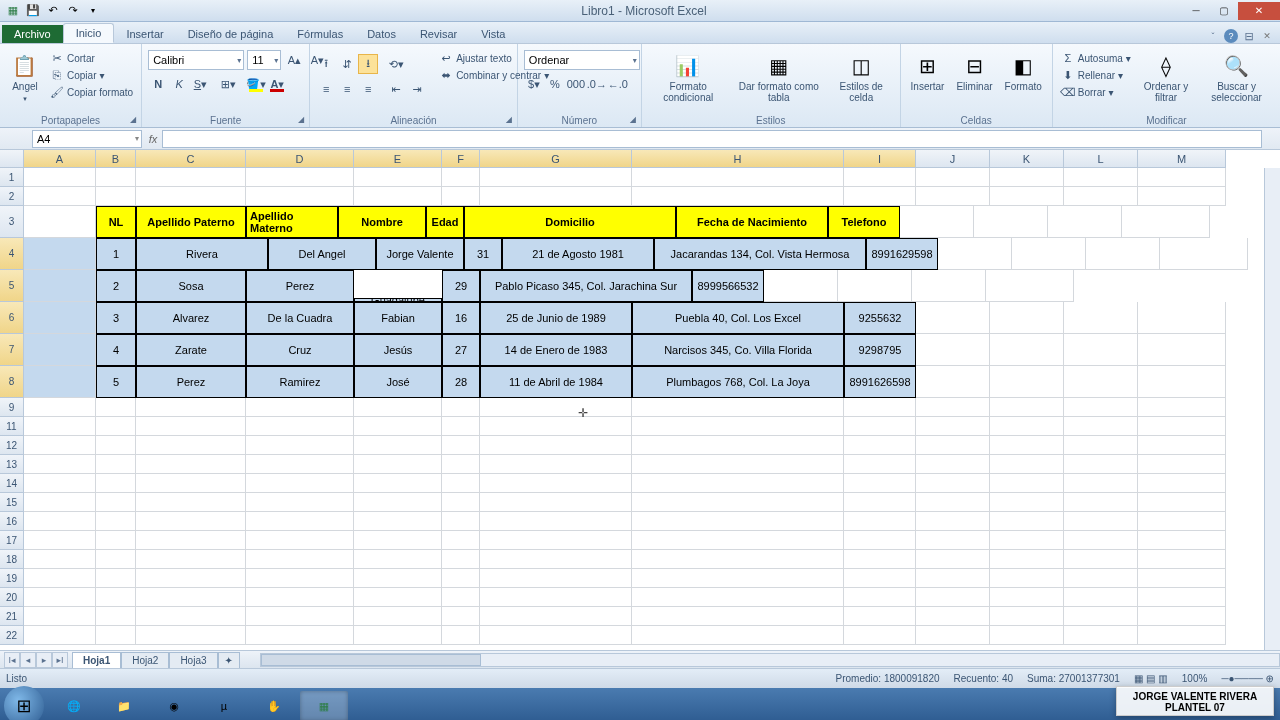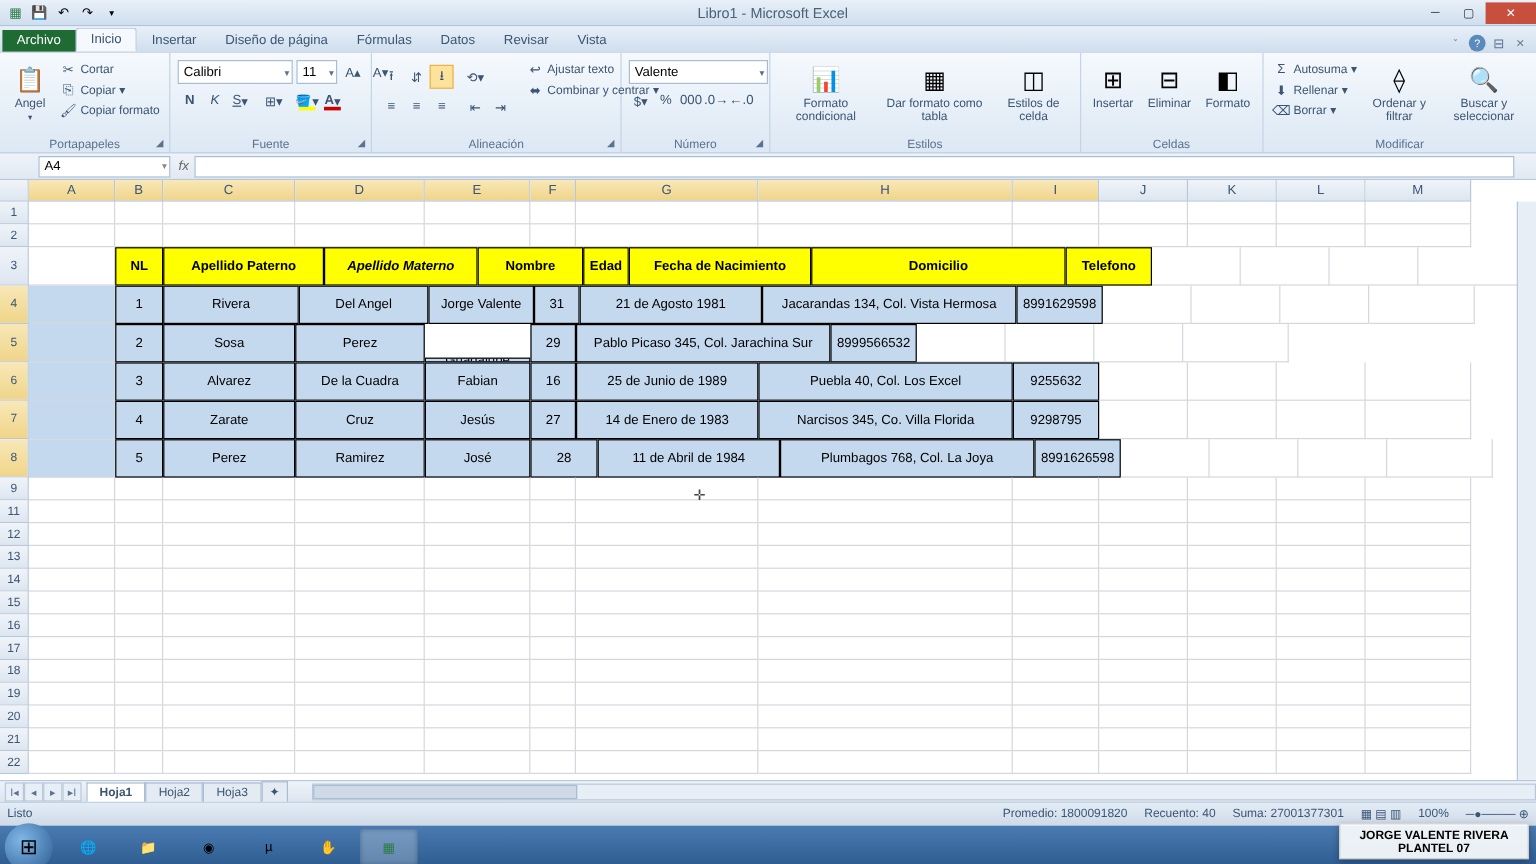--- a/index.html
+++ b/index.html
@@ -179,21 +179,21 @@
           </div>
         <div class="mini-row"><span class="mi">⬌</span><span>Combinar y centrar</span> ▾</div>
       </div>
     </div>
     <div class="rgroup-title">Alineación</div>
     <div class="dlaunch">◢</div>
   </div>
 
   <div class="rgroup" style="min-width:124px">
     <div class="rgroup-body" style="flex-direction:column;gap:0">
-      <div class="combo" style="width:116px">Valente</div>
+      <div class="combo" style="width:116px">Ordenar</div>
       <div class="btnrow">
         <div class="sq">$▾</div>
         <div class="sq">%</div>
         <div class="sq">000</div>
         <div class="sq">.0→</div>
         <div class="sq">←.0</div>
       </div>
     </div>
     <div class="rgroup-title">Número</div>
     <div class="dlaunch">◢</div>
@@ -308,37 +308,37 @@
         <div class="cell" style="width: 72px;"></div>
         <div class="cell" style="width: 74px;"></div>
         <div class="cell" style="width: 74px;"></div>
         <div class="cell" style="width: 74px;"></div>
         <div class="cell" style="width: 88px;"></div>
       </div>
       <div class="gridrow tall">
         <div class="rowhdr">3</div>
         <div class="cell" style="width: 72px;"></div>
         <div class="cell tbl-hdr" style="width: 40px;">NL</div>
-        <div class="cell tbl-hdr" style="width: 134px;">Apellido Paterno</div>
-        <div class="cell tbl-hdr" style="width: 128px; font-style: italic;">Apellido Materno</div>
+        <div class="cell tbl-hdr" style="width: 110px;">Apellido Paterno</div>
+        <div class="cell tbl-hdr" style="width: 92px;">Apellido Materno</div>
         <div class="cell tbl-hdr" style="width: 88px;">Nombre</div>
         <div class="cell tbl-hdr" style="width: 38px;">Edad</div>
+        <div class="cell tbl-hdr" style="width: 212px;">Domicilio</div>
         <div class="cell tbl-hdr" style="width: 152px;">Fecha de Nacimiento</div>
-        <div class="cell tbl-hdr" style="width: 212px;">Domicilio</div>
         <div class="cell tbl-hdr" style="width: 72px;">Telefono</div>
         <div class="cell" style="width: 74px;"></div>
         <div class="cell" style="width: 74px;"></div>
         <div class="cell" style="width: 74px;"></div>
         <div class="cell" style="width: 88px;"></div>
       </div>
       <div class="gridrow tall">
         <div class="rowhdr sel">4</div>
         <div class="cell sel" style="width: 72px;"></div>
         <div class="cell sel tbl-cell" style="width: 40px;">1</div>
-        <div class="cell sel tbl-cell" style="width: 113px;">Rivera</div>
+        <div class="cell sel tbl-cell" style="width: 132px;">Rivera</div>
         <div class="cell sel tbl-cell" style="width: 108px;">Del Angel</div>
         <div class="cell sel tbl-cell" style="width: 88px;">Jorge Valente</div>
         <div class="cell sel tbl-cell" style="width: 38px;">31</div>
         <div class="cell sel tbl-cell" style="width: 152px;">21 de Agosto 1981</div>
         <div class="cell sel tbl-cell" style="width: 212px;">Jacarandas 134, Col. Vista Hermosa</div>
         <div class="cell sel tbl-cell" style="width: 72px;">8991629598</div>
         <div class="cell" style="width: 74px;"></div>
         <div class="cell" style="width: 74px;"></div>
         <div class="cell" style="width: 74px;"></div>
         <div class="cell" style="width: 88px;"></div>
@@ -390,21 +390,21 @@
         <div class="cell" style="width: 74px;"></div>
         <div class="cell" style="width: 88px;"></div>
       </div>
       <div class="gridrow tall">
         <div class="rowhdr sel">8</div>
         <div class="cell sel" style="width: 72px;"></div>
         <div class="cell sel tbl-cell" style="width: 40px;">5</div>
         <div class="cell sel tbl-cell" style="width: 110px;">Perez</div>
         <div class="cell sel tbl-cell" style="width: 108px;">Ramirez</div>
         <div class="cell sel tbl-cell" style="width: 88px;">José</div>
-        <div class="cell sel tbl-cell" style="width: 56px;">28</div>
+        <div class="cell sel tbl-cell" style="width: 38px;">28</div>
         <div class="cell sel tbl-cell" style="width: 152px;">11 de Abril de 1984</div>
         <div class="cell sel tbl-cell" style="width: 212px;">Plumbagos 768, Col. La Joya</div>
         <div class="cell sel tbl-cell" style="width: 72px;">8991626598</div>
         <div class="cell" style="width: 74px;"></div>
         <div class="cell" style="width: 74px;"></div>
         <div class="cell" style="width: 74px;"></div>
         <div class="cell" style="width: 88px;"></div>
       </div>
       <div class="gridrow">
         <div class="rowhdr">9</div>

